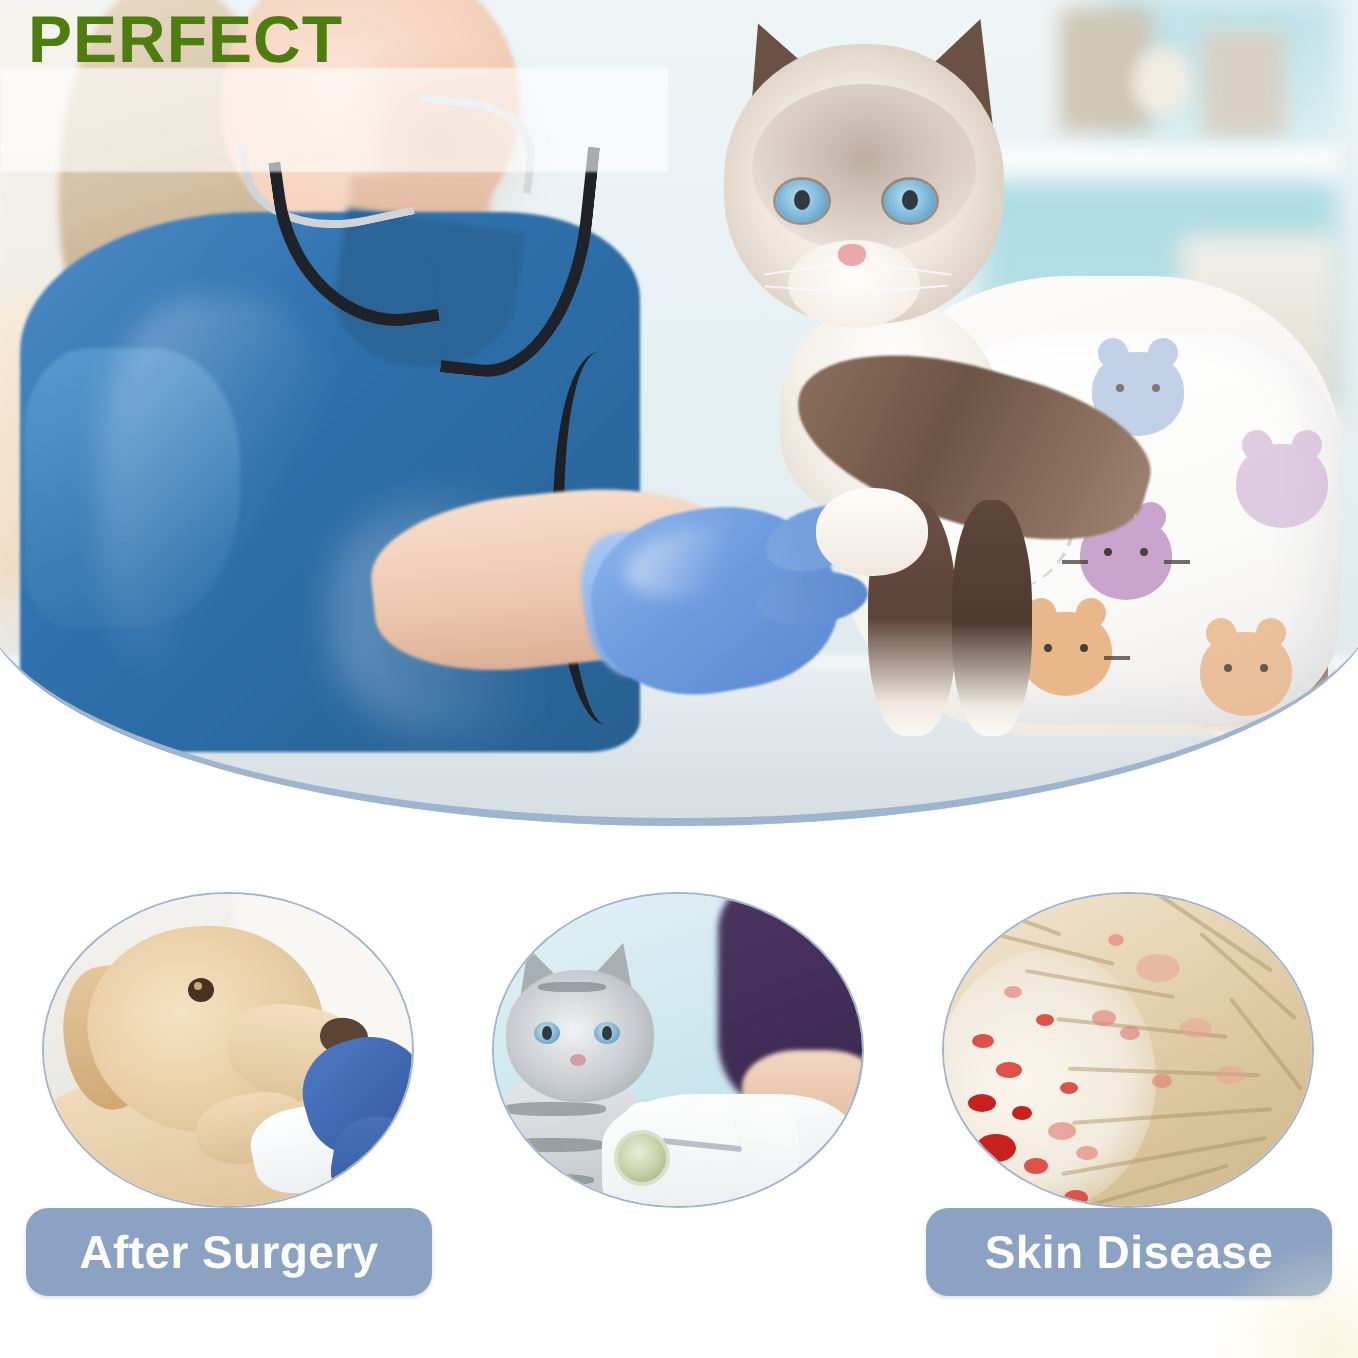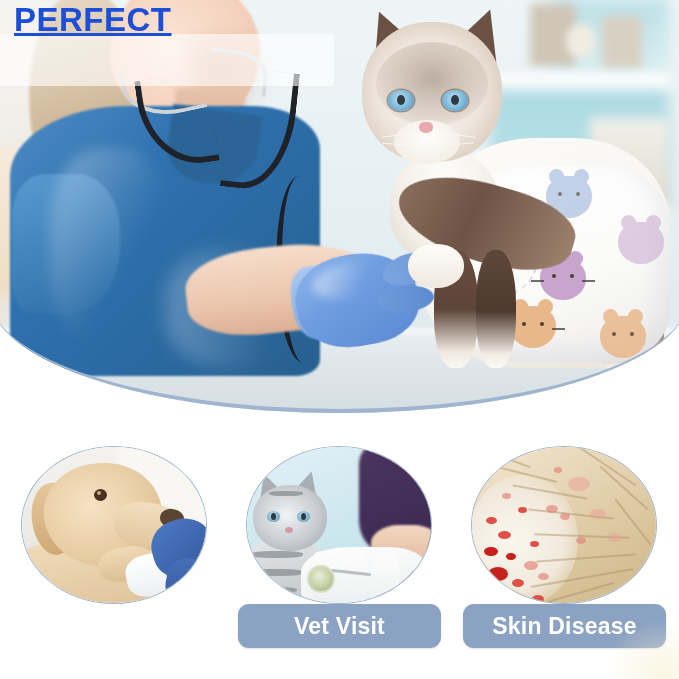--- a/index.html
+++ b/index.html
@@ -350,23 +350,22 @@
   
   .txt-panel {
     position:absolute; left:0px; top:34px; width:334px; height:52px;
     background:rgba(255,255,255,.62);
     filter:blur(.4px);
     z-index:9;
   }
   .headline {
     position:absolute; left:14px; top:2px;
     font-size:33px; font-weight:bold; letter-spacing:.5px;
-    color:#1d4ed8; z-index:10;
+    color:#4d7c0f; z-index:10;
     line-height:1.1;
-    text-decoration:underline;
   }
   .subline {
     position:absolute; left:6px; top:36px; width:330px;
     font-size:16.5px; font-weight:bold; color:#1f2b3d;
     line-height:1.32; z-index:10;
   }
 
   
   .cards { position:absolute; left:0; top:438px; width:679px; height:241px; }
   .card { position:absolute; top:0; width:215px; height:241px; }
@@ -678,20 +677,23 @@
           <div class="dog-head"></div>
           <div class="dog-snout"></div>
           <div class="dog-nose"></div>
           <div class="dog-eye"></div>
           <div class="dog-paw"></div>
           <div class="dog-bandage"></div>
           <div class="dog-glove"></div>
           <div class="dog-glove2"></div>
         </div>
       </div>
+      <div class="pill">
+        <span>After Surgery</span>
+      </div>
     </div>
 
     <div class="card card-2">
       <div class="circ">
         <div class="circ-inner">
           <div class="kit-bg"></div>
           <div class="kit-scrub"></div>
           <div class="kit-arm"></div>
           <div class="kit-scrub2"></div>
           <div class="kit-body"></div>
@@ -706,23 +708,20 @@
           <div class="kit-eye ker"></div>
           <div class="kit-nose"></div>
           <div class="kit-glove"></div>
           <div class="kit-finger kf1"></div>
           <div class="kit-finger kf2"></div>
           <div class="kit-finger kf3"></div>
           <div class="steth-line"></div>
           <div class="steth-disc"></div>
         </div>
       </div>
-      <div class="pill">
-        <span>Vet Visit</span>
-      </div>
     </div>
 
     <div class="card card-3">
       <div class="circ">
         <div class="circ-inner">
           <div class="skin-bg"></div>
           <div class="skin-patch"></div>
 
           <div class="hair" style="left:6px; top:10px; width:54px; height:2px; transform:rotate(20deg);"></div>
           <div class="hair" style="left:20px; top:26px; width:66px; height:2px; transform:rotate(14deg);"></div>

